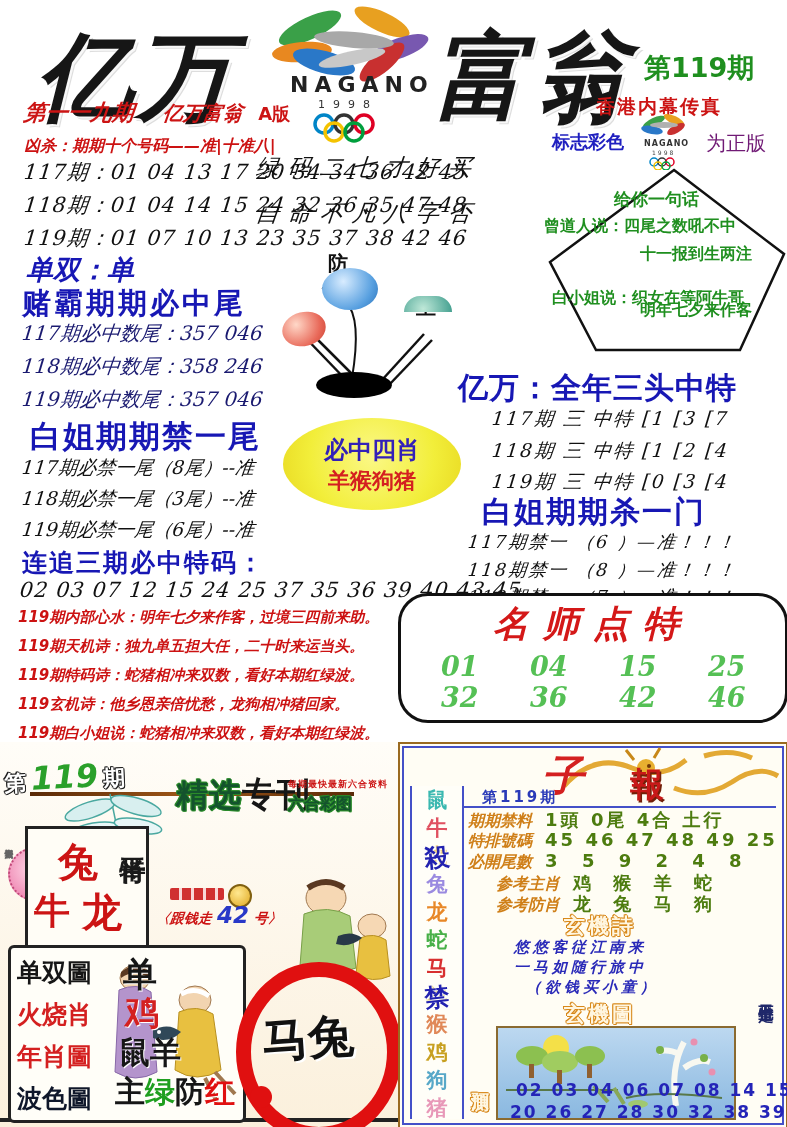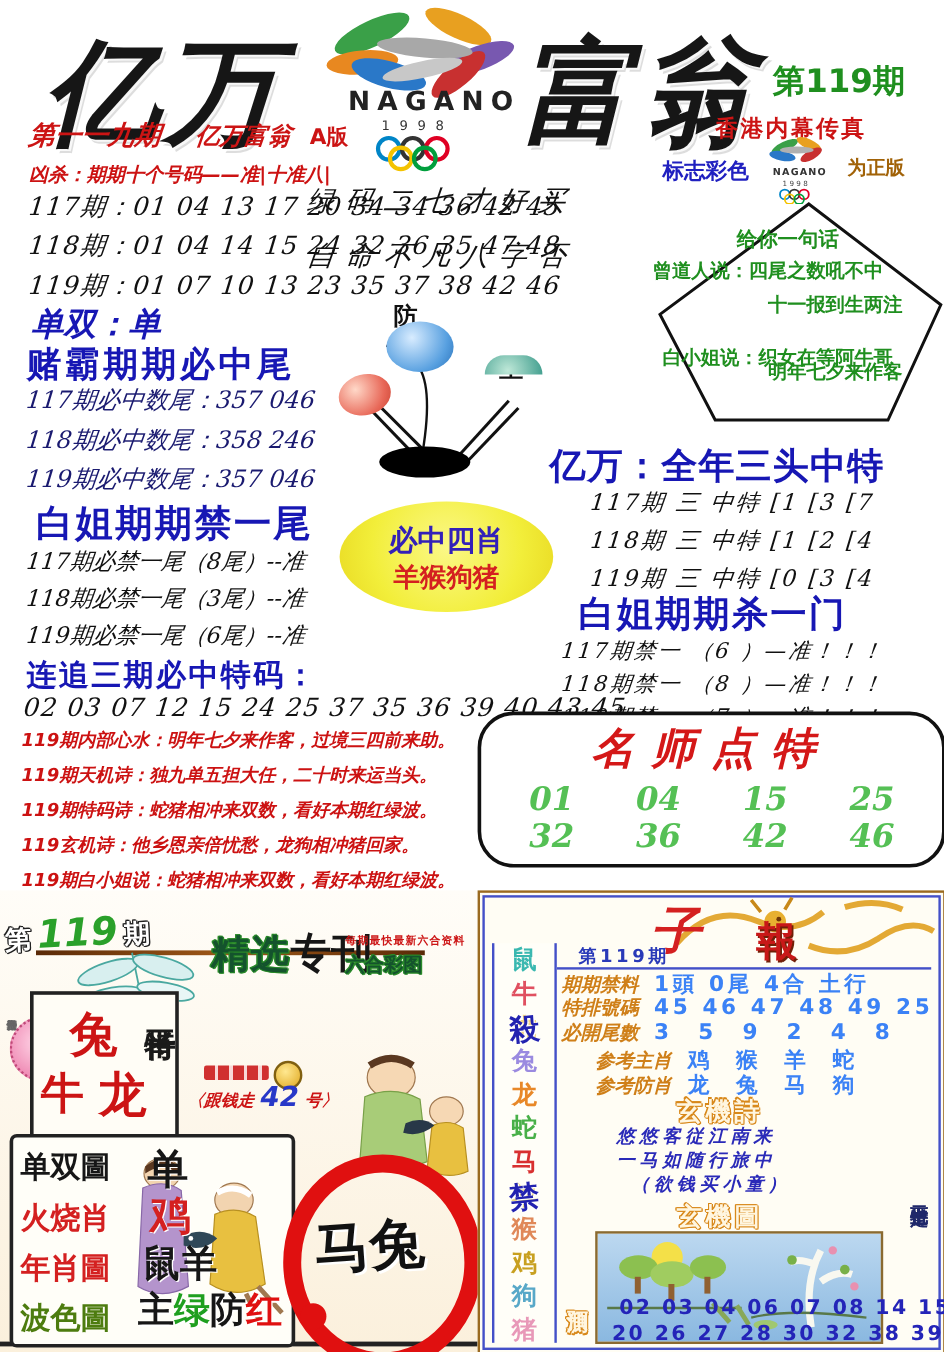--- a/index.html
+++ b/index.html
@@ -29,21 +29,21 @@
   
   .mingshi{position:absolute;left:398px;top:593px;width:384px;height:124px;
            border:3px solid #111;border-radius:30px;background:#fff;}
   .mingshi-nums{color:#55c055;font-family:"DejaVu Serif",serif;font-style:italic;
                 font-size:27px;font-weight:bold;word-spacing:42px;white-space:nowrap;}
   
   .panel{position:absolute;left:398px;top:742px;width:386px;height:383px;
          border:2px solid #9a6a20;background:#fffdf4;}
   .panel-inner{position:absolute;left:2px;top:2px;right:2px;bottom:2px;border:2px solid #4450c8;}
   .row-label{color:#cf7f18;font-weight:bold;font-style:italic;font-family:"DejaVu Serif",serif;font-size:16px;}
-  .row-val{color:#3b82f6;font-weight:bold;font-size:18px;letter-spacing:3px;white-space:nowrap;}
+  .row-val{color:#4d7c0f;font-weight:bold;font-size:18px;letter-spacing:3px;white-space:nowrap;}
   .poem-blue{color:#2a2ab8;font-weight:bold;font-style:italic;font-family:"DejaVu Serif",serif;
              font-size:15px;letter-spacing:4px;white-space:nowrap;}
   .zstrip{position:absolute;left:6px;top:38px;width:50px;bottom:4px;background:#fffef8;
           border-left:2px solid #4450c8;border-right:2px solid #4450c8;}
   .zcell{position:relative;height:28px;text-align:center;font-weight:bold;font-size:21px;line-height:28px;}
   .zoverlay{position:absolute;left:50%;top:2px;transform:translateX(-50%) rotate(-6deg);
             color:#2222b0;font-size:25px;font-weight:bold;text-shadow:1px 1px 0 #fff;}
   .zc0{color:#3ab8b0}.zc1{color:#e05060}.zc2{color:#e8b020}.zc3{color:#9a8ae0}
   .zc4{color:#e88828}.zc5{color:#48b048}.zc6{color:#d83030}.zc7{color:#d8b830}
   .zc8{color:#e08858}.zc9{color:#c8a020}.zc10{color:#58a8c8}.zc11{color:#e898b8}
@@ -100,21 +100,21 @@
       <text x="24" y="43" font-family="DejaVu Sans, sans-serif" font-size="6" letter-spacing="2" fill="#444">1998</text>
       <g fill="none" stroke-width="1.5">
         <circle cx="26" cy="50" r="4" stroke="#0085C7"></circle>
           <circle cx="34" cy="50" r="4" stroke="#333"></circle>
         <circle cx="42" cy="50" r="4" stroke="#DF0024"></circle>
           <circle cx="30" cy="54" r="4" stroke="#F4C300"></circle>
         <circle cx="38" cy="54" r="4" stroke="#009F3D"></circle>
       </g>
     </svg>
   </div>
-  <div class="abs nowrap" style="left:706px;top:130px;font-size:16px;color:#a16207;font-weight:bold;">为正版</div>
+  <div class="abs nowrap" style="left:706px;top:130px;font-size:20px;color:#701a75;font-weight:normal;">为正版</div>
 
   <div class="abs nowrap" style="left:24px;top:98px;">
     <span class="red-b hand" style="font-size:22px;display:inline-block;">第一一九期</span>
     <span class="red-b hand" style="font-size:20px;display:inline-block;margin-left:24px;">亿万富翁</span>
     <span class="red-b" style="font-size:18px;margin-left:10px;">A版</span>
   </div>
   <div class="abs red-line" style="left:24px;top:136px;font-size:16px;">凶杀：期期十个号码——准|十准八|</div>
 
   <div class="abs hand nowrap" style="left:24px;top:158px;font-size:21px;letter-spacing:1px;">117期：01 04 13 17 20 34 34 36 42 45</div>
   <div class="abs hand nowrap" style="left:24px;top:191px;font-size:21px;letter-spacing:1px;">118期：01 04 14 15 24 32 36 35 47 48</div>
@@ -259,21 +259,21 @@
 
     <div class="tu-row abs" style="left:6px;top:8px;color:#161616;">
       <span>单双圖</span>
     </div>
     <div class="tu-row abs" style="left:6px;top:50px;color:#d42020;">
       <span>火烧肖</span>
     </div>
     <div class="tu-row abs" style="left:6px;top:92px;color:#d42020;">
       <span>年肖圖</span>
     </div>
-    <div class="tu-row abs" style="left:6px;top:134px;color:#4d7c0f;">
+    <div class="tu-row abs" style="left:6px;top:134px;color:#0f172a;">
       <span>波色圖</span>
     </div>
 
     <div class="mid-char abs" style="left:112px;top:4px;font-size:34px;color:#161616;">单</div>
     <div class="mid-char abs" style="left:114px;top:42px;font-size:34px;color:#d42020;">鸡</div>
     <div class="mid-char abs" style="left:108px;top:84px;font-size:31px;color:#161616;">鼠羊</div>
     <div class="abs nowrap" style="left:104px;top:124px;font-size:30px;font-weight:bold;text-shadow:1px 1px 0 #fff;">
       <span style="color:#161616;">主</span><span style="color:#1f9f1f;">绿</span><span style="color:#161616;">防</span><span style="color:#e01010;">红</span>
     </div>
   </div>

